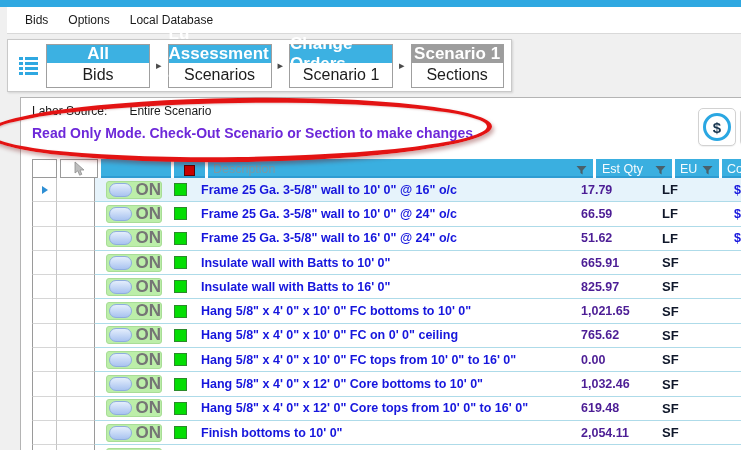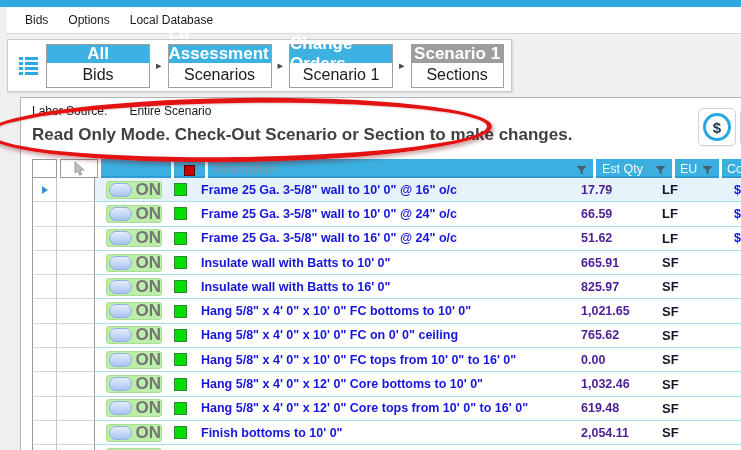--- a/index.html
+++ b/index.html
@@ -32,21 +32,21 @@
   .crumb.gray .crumb-head { background:#9d9d9d; }
   .crumb-body { flex:1; display:flex; align-items:center; justify-content:center;
                 font-size:16px; color:#1c1c1c; }
   .crumb-arrow { font-size:11px; color:#4a4a4a; margin:0 6px; }
 
   
   .main-panel { position:absolute; left:20px; top:97px; width:734px; height:353px; background:#fff;
                 border-top:1px solid #b4b4b4; border-left:1px solid #b4b4b4; }
   .labor-line { position:absolute; left:11px; top:6px; font-size:12px; color:#1a1a1a; }
   .labor-line .lbl { margin-right:22px; }
-  .readonly-msg { position:absolute; left:11px; top:27px; font-size:17px; font-weight:bold; color:#404040; }
+  .readonly-msg { position:absolute; left:11px; top:27px; font-size:14px; font-weight:bold; color:#6d28d9; }
 
   .tool-btn { position:absolute; top:10px; width:38px; height:38px; background:#fff;
               border:1px solid #d2d2d2; border-radius:5px; display:flex; align-items:center;
               justify-content:center; cursor:pointer; box-shadow:0 1px 1px rgba(0,0,0,0.06); }
   .tool-btn.dollar { left:677px; }
   .tool-btn.clipped { left:719px; }
   .ring { width:28px; height:28px; border:3px solid #2aa7e2; border-radius:50%;
           display:flex; align-items:center; justify-content:center; }
   .dollar-glyph { font-size:15px; font-weight:bold; color:#16344e; line-height:1; }
 

